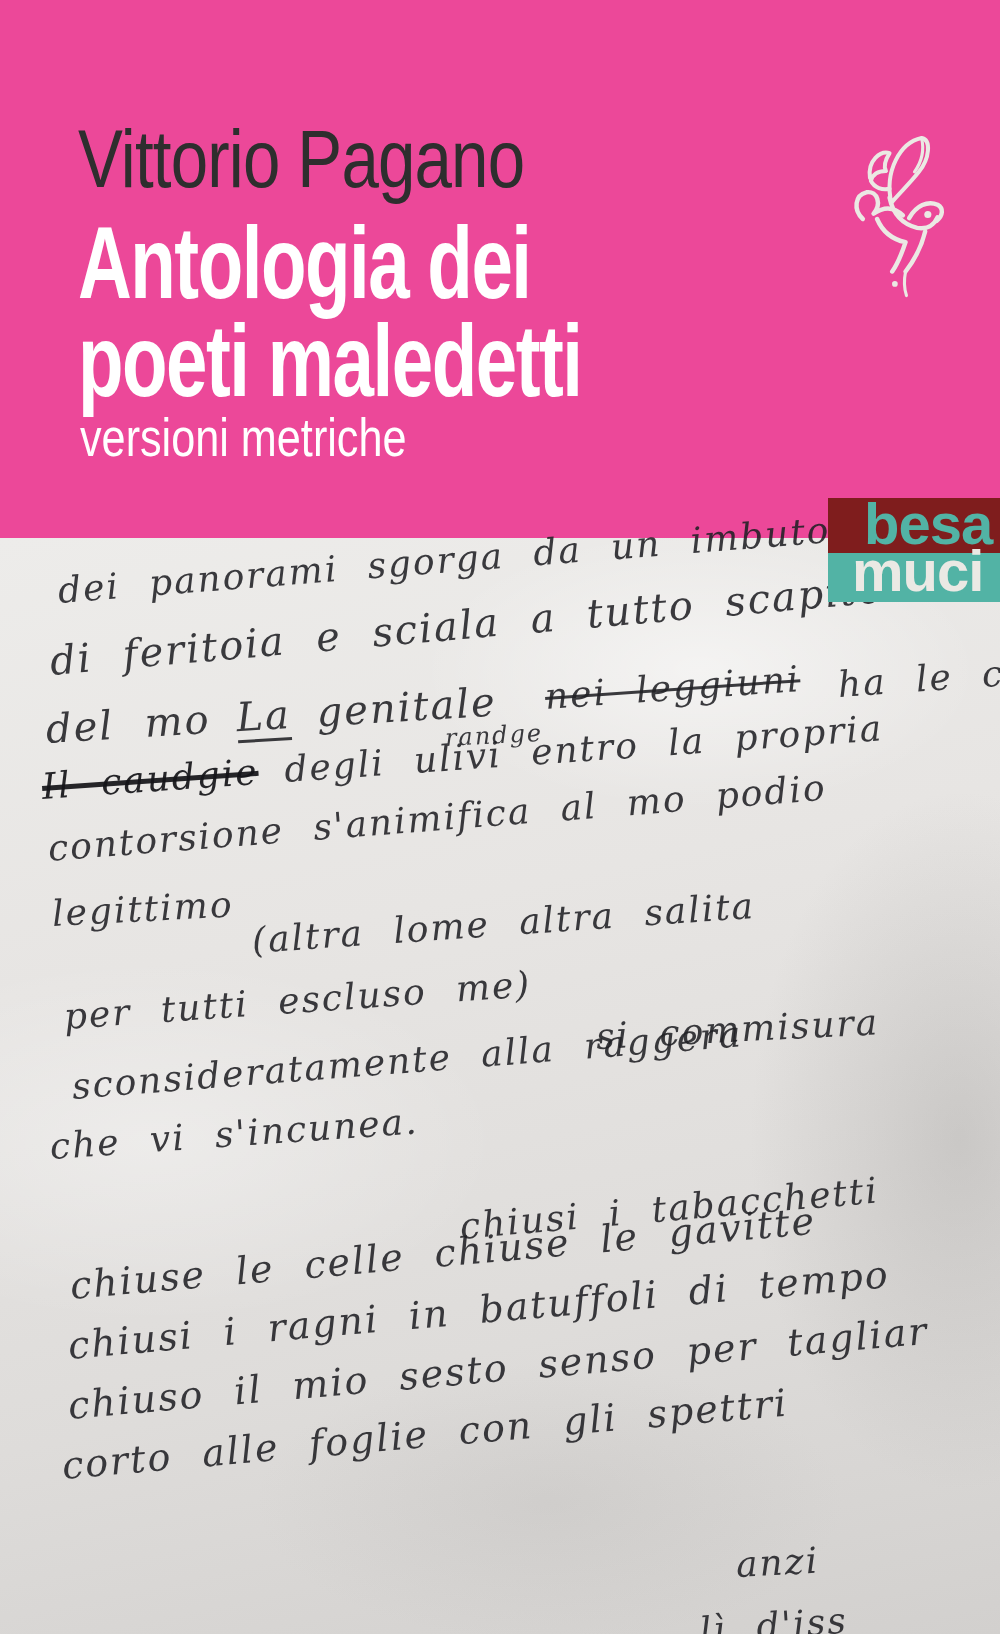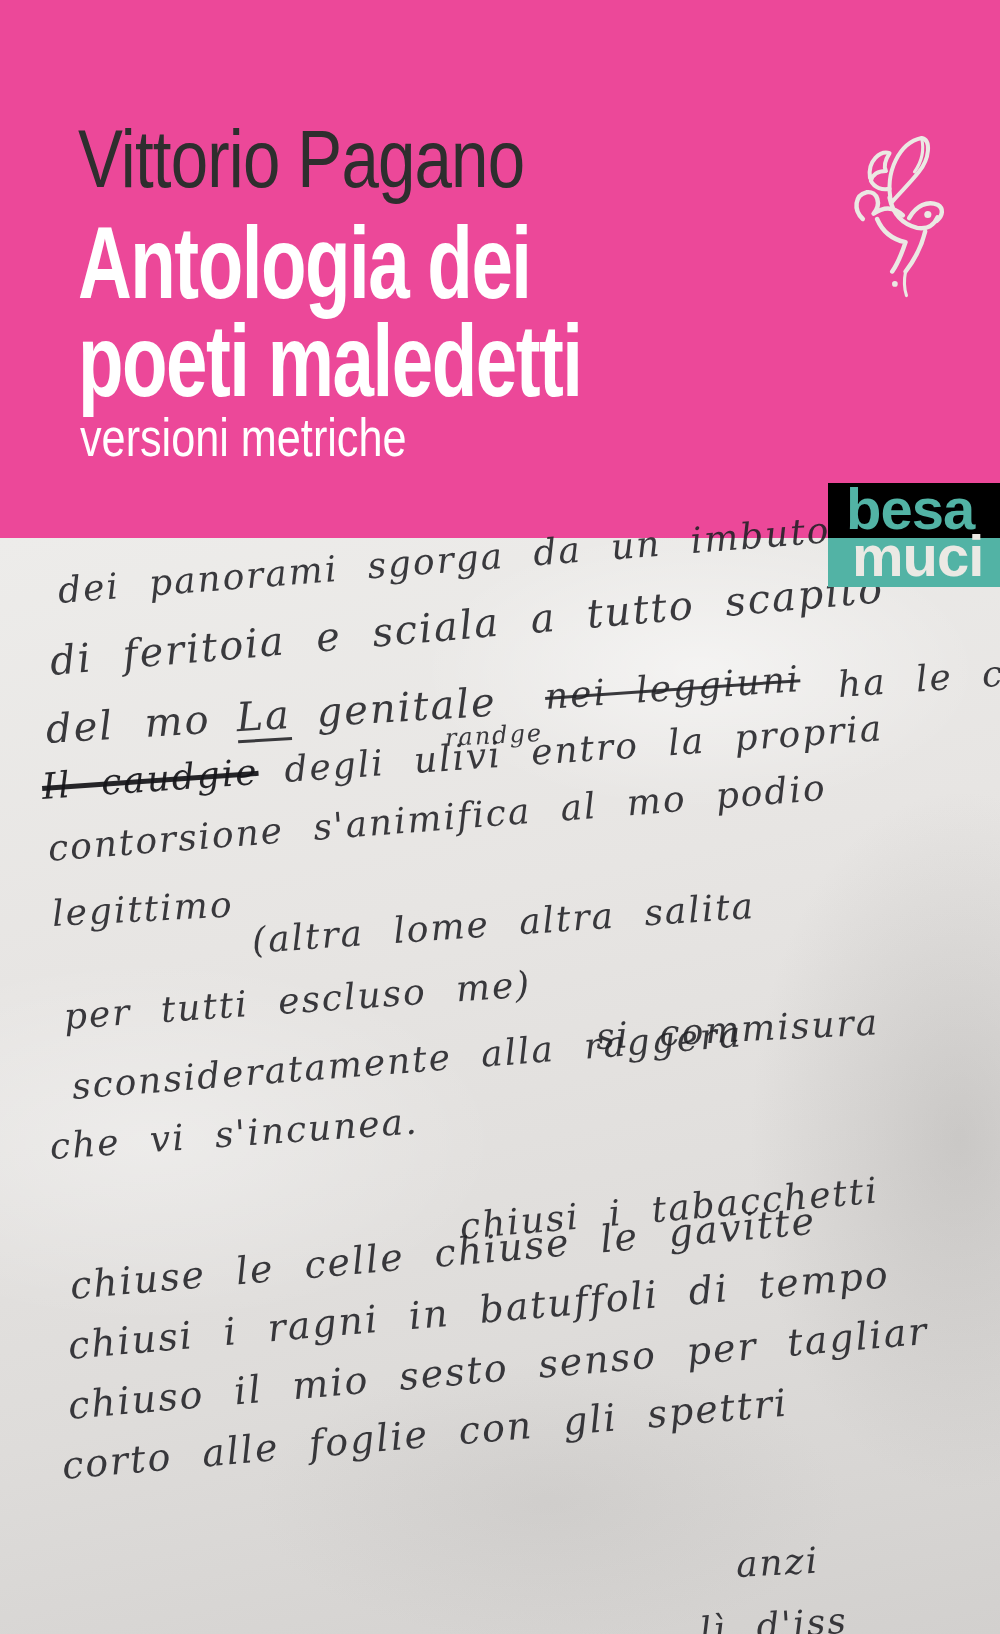--- a/index.html
+++ b/index.html
@@ -29,22 +29,22 @@
     font-size:54px; font-weight:400; color:#ffffff;
     white-space:nowrap; transform:scaleX(0.8); transform-origin:left top;
   }
 
   
   .bird { position:absolute; left:835px; top:130px; width:118px; height:178px; }
 
   
   .publisher { position:absolute; right:0; top:483px; width:172px; z-index:5; }
   .besa-box {
-    width:172px; height:55px; background:#000000;
-    display:flex; align-items:center; padding-left:18px;
+    width:172px; height:55px; background:#7f1d1d;
+    display:flex; align-items:center; padding-left:36px;margin-top:15px;
   }
   .besa-box span {
     font-size:58px; font-weight:700; color:#52b3a5;
     letter-spacing:-1px; line-height:1; margin-top:-4px;
   }
   .muci-box {
     width:172px; height:49px; background:#52b3a5;
     display:flex; align-items:center; padding-left:24px;
   }
   .muci-box span {

